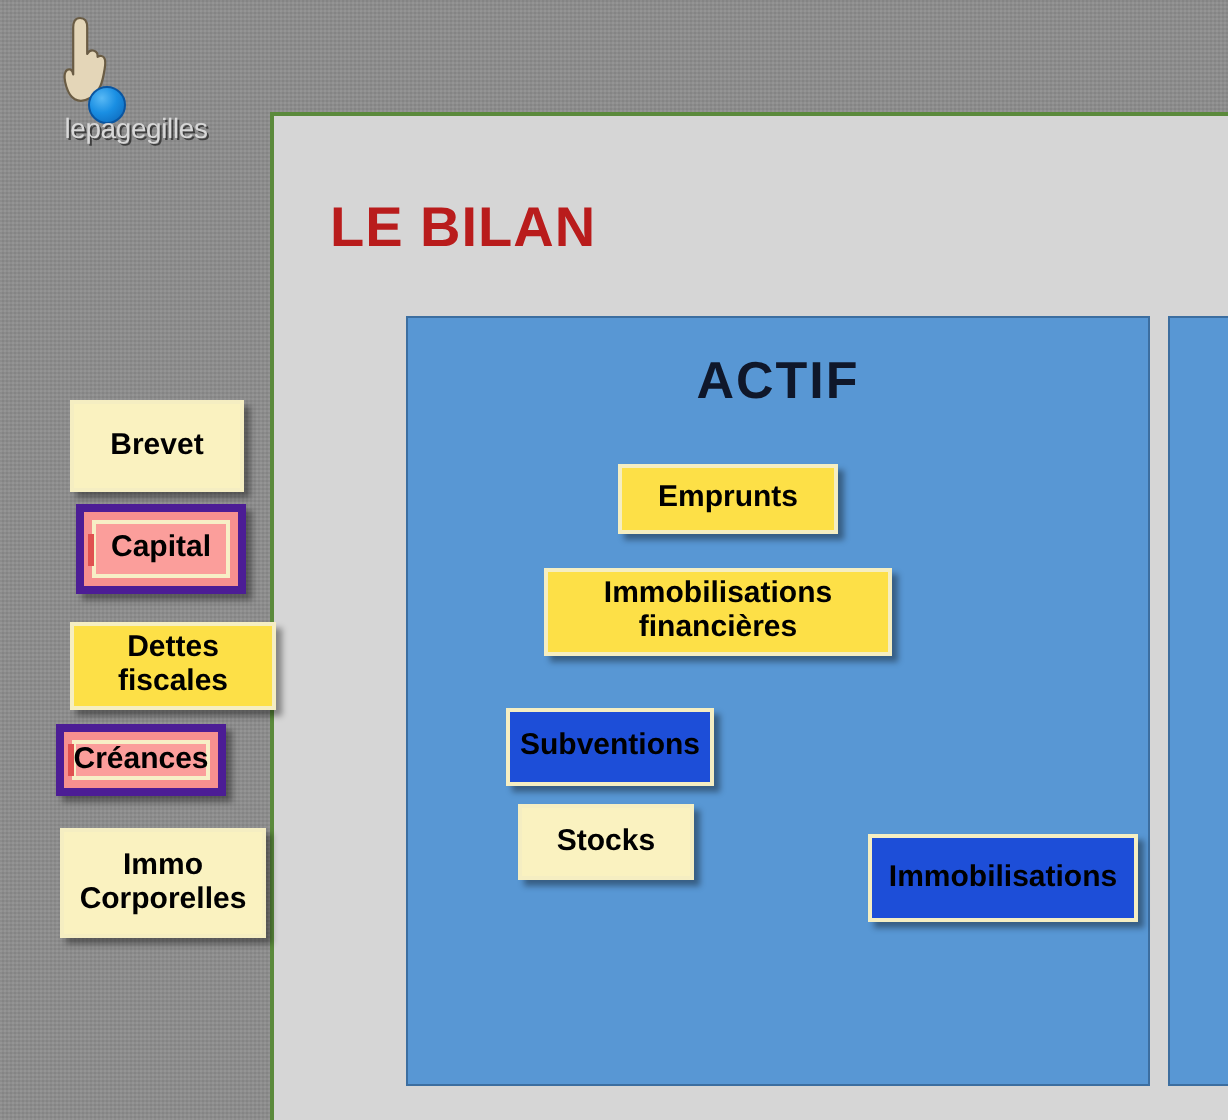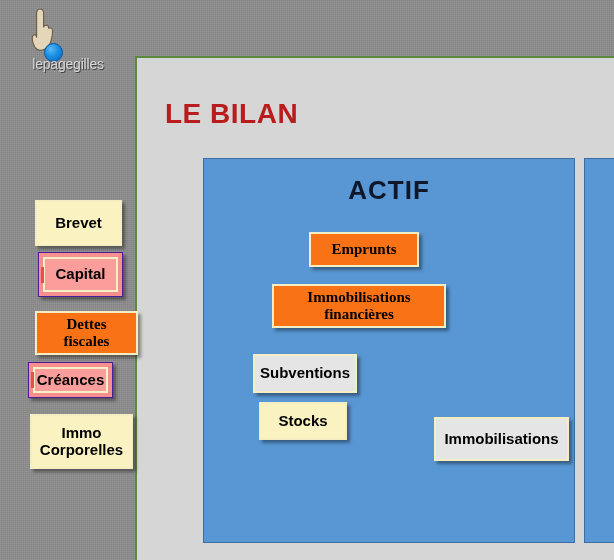--- a/index.html
+++ b/index.html
@@ -114,26 +114,26 @@
     justify-content: center;
     text-align: center;
     font-size: 15px;
     font-weight: bold;
     color: #000000;
     line-height: 1.12;
     box-shadow: 3px 3px 3px rgba(0,0,0,.38);
     padding: 0 5px;
   }
   .card.yellow { background: #faf2c0; }
-  .card.blue   { background: #f97316; font-family: Liberation Serif, serif; }
-  .card.pink   { background: #e5e5e5; }
+  .card.blue   { background: #fde047; }
+  .card.pink   { background: #1d4ed8; }
 
   
   .card.selected {
-    border: 1px solid #4c1d95;
+    border: 4px solid #4c1d95;
     padding: 4px;
     background: #f6908f;
   }
   .card.selected .inner {
     width: 100%;
     height: 100%;
     box-sizing: border-box;
     border: 2px solid #f7efc6;
     background: #fb9e9b;
     display: flex;

